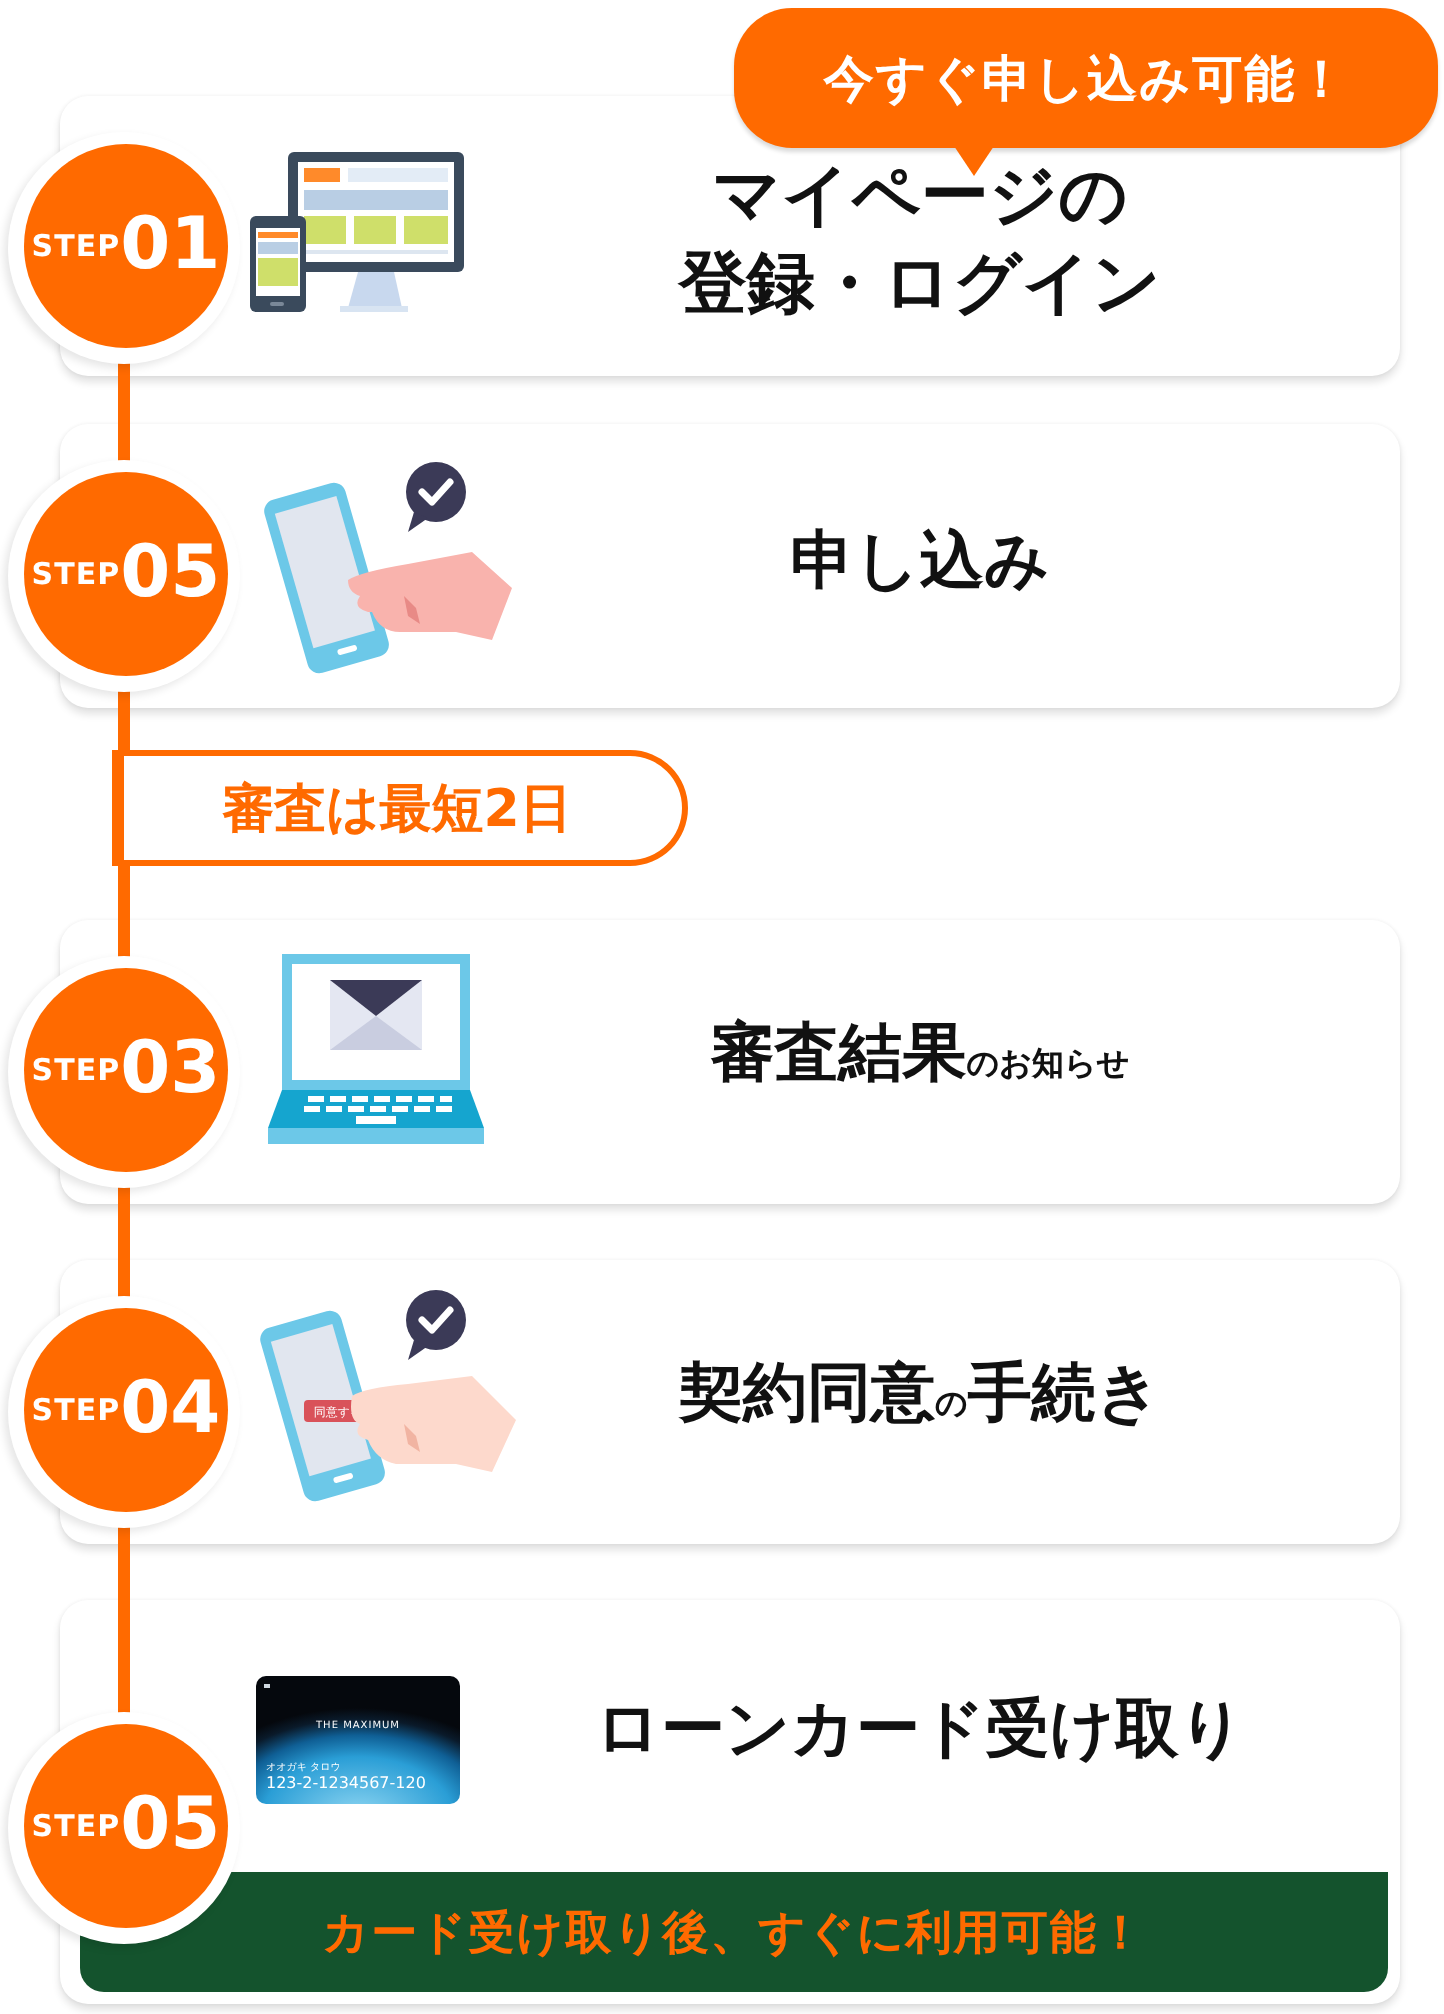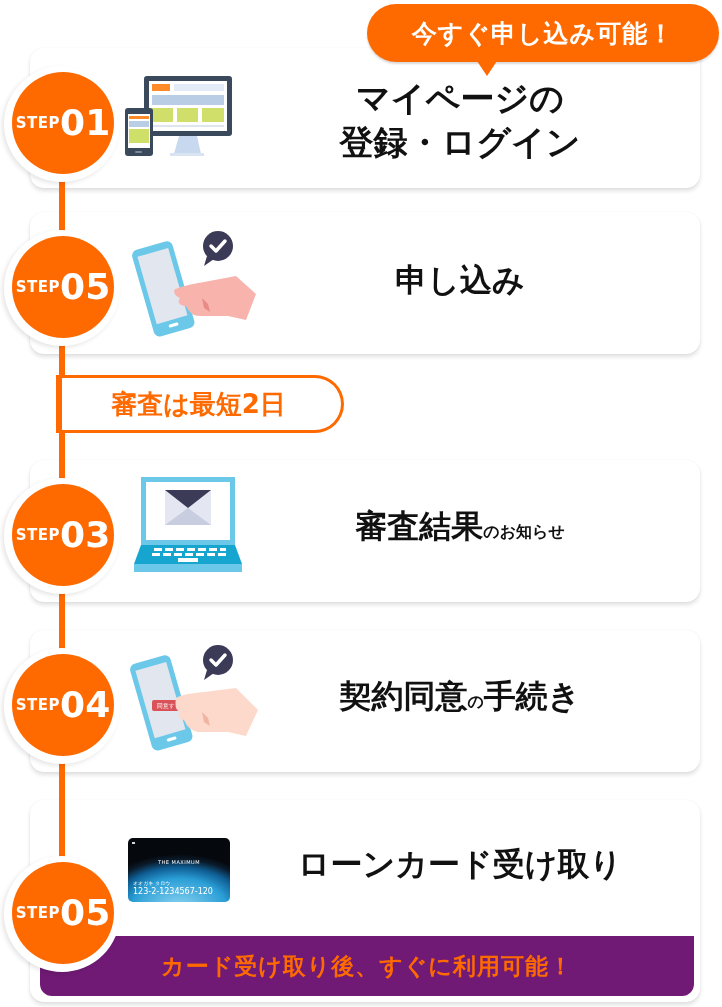--- a/index.html
+++ b/index.html
@@ -38,21 +38,21 @@
   .step-icon { position: absolute; z-index: 2; }
 
   .step-title {
     position: absolute; z-index: 2; color: #111111;
     font-family: "DejaVu Sans", sans-serif; font-weight: bold;
     text-align: center; left: 240px; width: 440px;
   }
   .step-title .small { font-size: 16px; }
 
   .speech-bubble {
-    position: absolute; left: 367px; top: 4px; width: 352px; height: 58px;
+    position: absolute; left: 367px; top: 4px; width: 352px; height: 70px;
     background: #ff6a00; border-radius: 29px; z-index: 4;
     box-shadow: 0 2px 2px rgba(0,0,0,0.15);
     color: #ffffff; font-weight: bold; font-size: 25px;
     display: flex; align-items: center; justify-content: center; letter-spacing: 1px;
   }
   .speech-bubble::after {
     content: ""; position: absolute; left: 110px; bottom: -14px;
     border-left: 10px solid transparent; border-right: 10px solid transparent;
     border-top: 15px solid #ff6a00;
   }
@@ -60,21 +60,21 @@
   .review-tag {
     position: absolute; left: 56px; top: 375px; width: 288px; height: 58px;
     background: #ffffff; border: 3px solid #ff6a00; border-left-width: 6px;
     border-radius: 0 29px 29px 0; z-index: 3;
     color: #ff6a00; font-weight: bold; font-size: 26px;
     display: flex; align-items: center; justify-content: center; padding-right: 20px; padding-left: 14px;
   }
 
   .bottom-note {
     position: absolute; left: 40px; top: 936px; width: 654px; height: 60px;
-    background: #701a75; border-radius: 0 0 12px 12px; z-index: 1;
+    background: #14532d; border-radius: 0 0 12px 12px; z-index: 1;
     color: #ff6a00; font-weight: bold; font-size: 23px;
     display: flex; align-items: center; justify-content: center; letter-spacing: 1px; text-align: right;
   }
 </style>
 </head>
 <body>
 
 <div class="flow">
 
   <div class="timeline"></div>

